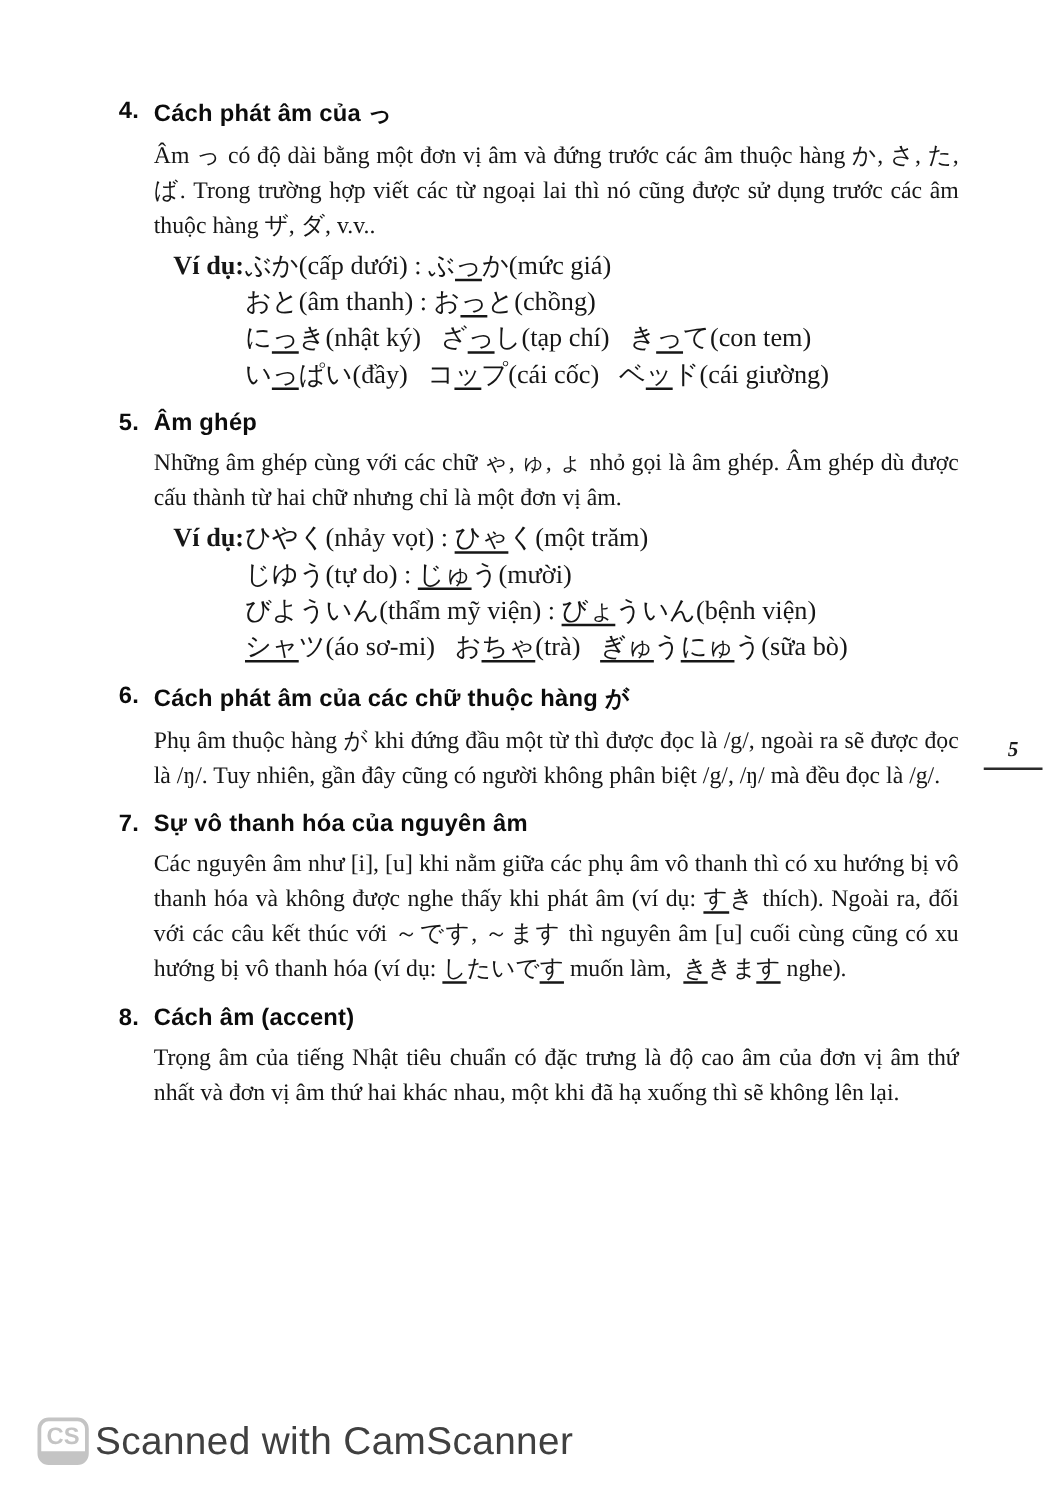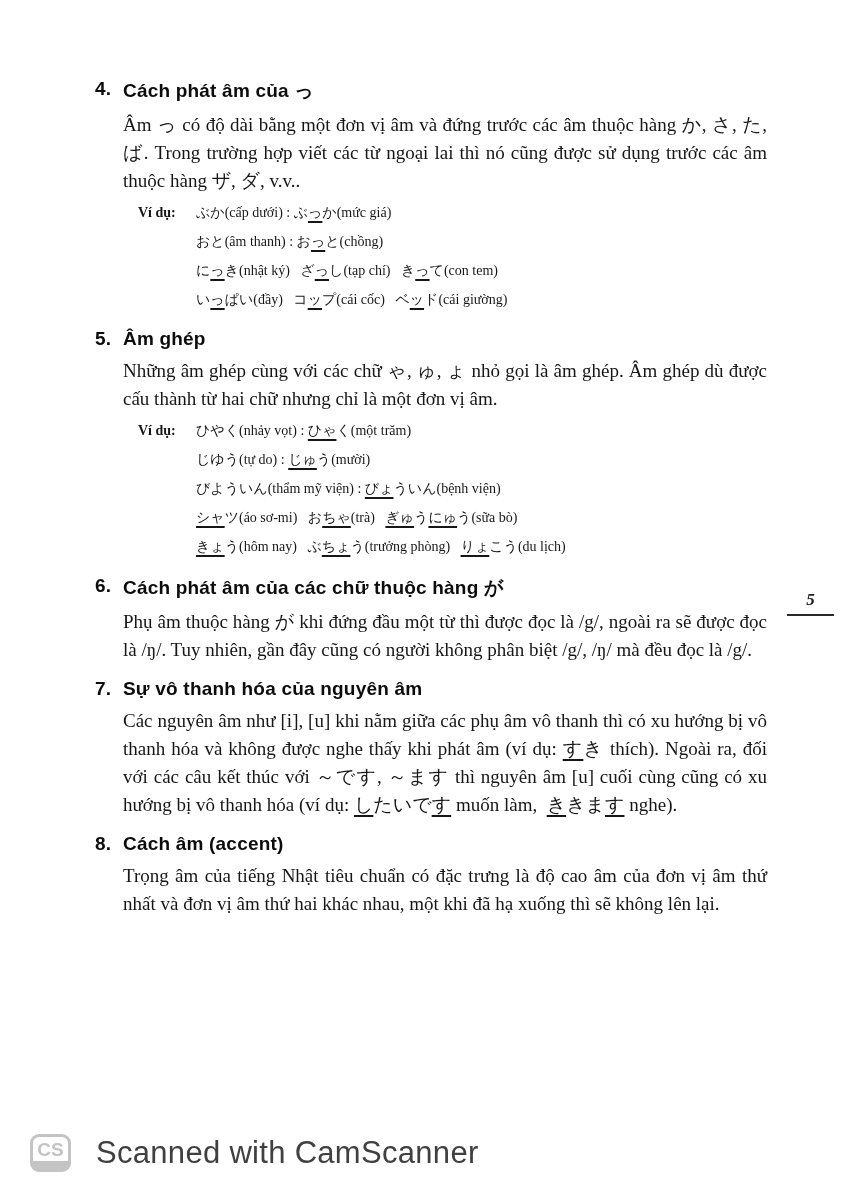--- a/index.html
+++ b/index.html
@@ -20,39 +20,40 @@
     margin-bottom:7px; letter-spacing:.2px;
   }
   .head .num { flex:0 0 17px; }
   .body { margin-left:28px; }
   .para {
     margin:0; font-size:19px; line-height:28px;
     text-align:justify; white-space:pre-wrap;
   }
   .ex-block { margin-top:3px; }
   .ex-line {
-    display:flex; font-size:14px; line-height:29px;
+    display:flex; font-size:21px; line-height:29px;
     white-space:pre-wrap;
+    text-align:center;
   }
   .ex-label { font-weight:bold; flex:0 0 58px; margin-left:15px; }
   .ex-line.cont { padding-left:73px; }
   .u {
     text-decoration:underline;
     text-underline-offset:4px;
     text-decoration-thickness:1.5px;
   }
   .page-num {
     position:absolute; top:590px; right:13px; width:47px;
     text-align:center; font-size:17px; font-weight:bold; font-style:italic;
     color:#1d1d1d;
     border-bottom:2.5px solid #2b2b2b; padding-bottom:4px;
   }
   .footer {
     position:absolute; left:30px; bottom:28px;
-    display:flex; align-items:center; gap:25px;
+    display:flex; align-items:center; gap:5px;
   }
   .cs-badge {
     width:41px; height:38px; box-sizing:border-box;
     border:3.5px solid #c4c4c4; border-radius:9px;
     position:relative;
     font-family:"Liberation Sans", sans-serif;
     font-weight:bold; font-size:19px; color:#c4c4c4;
     text-align:center; line-height:25px;
   }
   .cs-badge .strip {
@@ -90,21 +91,20 @@
           <span class="num">5.</span>
           <span class="title">Âm ghép</span>
         </div>
         <div class="body">
           <p class="para"><span>Những âm ghép cùng với các chữ ゃ, ゅ, ょ nhỏ gọi là âm ghép. Âm ghép dù được cấu thành từ hai chữ nhưng chỉ là một đơn vị âm.</span></p>
           <div class="ex-block">
             <div class="ex-line"><span class="ex-label">Ví dụ:</span><span class="ex-text"><span>ひやく(nhảy vọt) : </span><span class="u">ひゃ</span><span>く(một trăm)</span></span></div>
             <div class="ex-line cont"><span class="ex-text"><span>じゆう(tự do) : </span><span class="u">じゅ</span><span>う(mười)</span></span></div>
             <div class="ex-line cont"><span class="ex-text"><span>びよういん(thẩm mỹ viện) : </span><span class="u">びょ</span><span>ういん(bệnh viện)</span></span></div>
             <div class="ex-line cont"><span class="ex-text"><span class="u">シャ</span><span>ツ(áo sơ-mi)   お</span><span class="u">ちゃ</span><span>(trà)   </span><span class="u">ぎゅ</span><span>う</span><span class="u">にゅ</span><span>う(sữa bò)</span></span></div>
-            <div class="ex-line cont"><span class="ex-text"><span class="u">きょ</span><span>う(hôm nay)   ぶ</span><span class="u">ちょ</span><span>う(trưởng phòng)   </span><span class="u">りょ</span><span>こう(du lịch)</span></span></div>
           </div>
         </div>
       </div>
       <div class="section">
         <div class="head">
           <span class="num">6.</span>
           <span class="title">Cách phát âm của các chữ thuộc hàng が</span>
         </div>
         <div class="body">
           <p class="para"><span>Phụ âm thuộc hàng が khi đứng đầu một từ thì được đọc là /g/, ngoài ra sẽ được đọc là /ŋ/. Tuy nhiên, gần đây cũng có người không phân biệt /g/, /ŋ/ mà đều đọc là /g/.</span></p>

